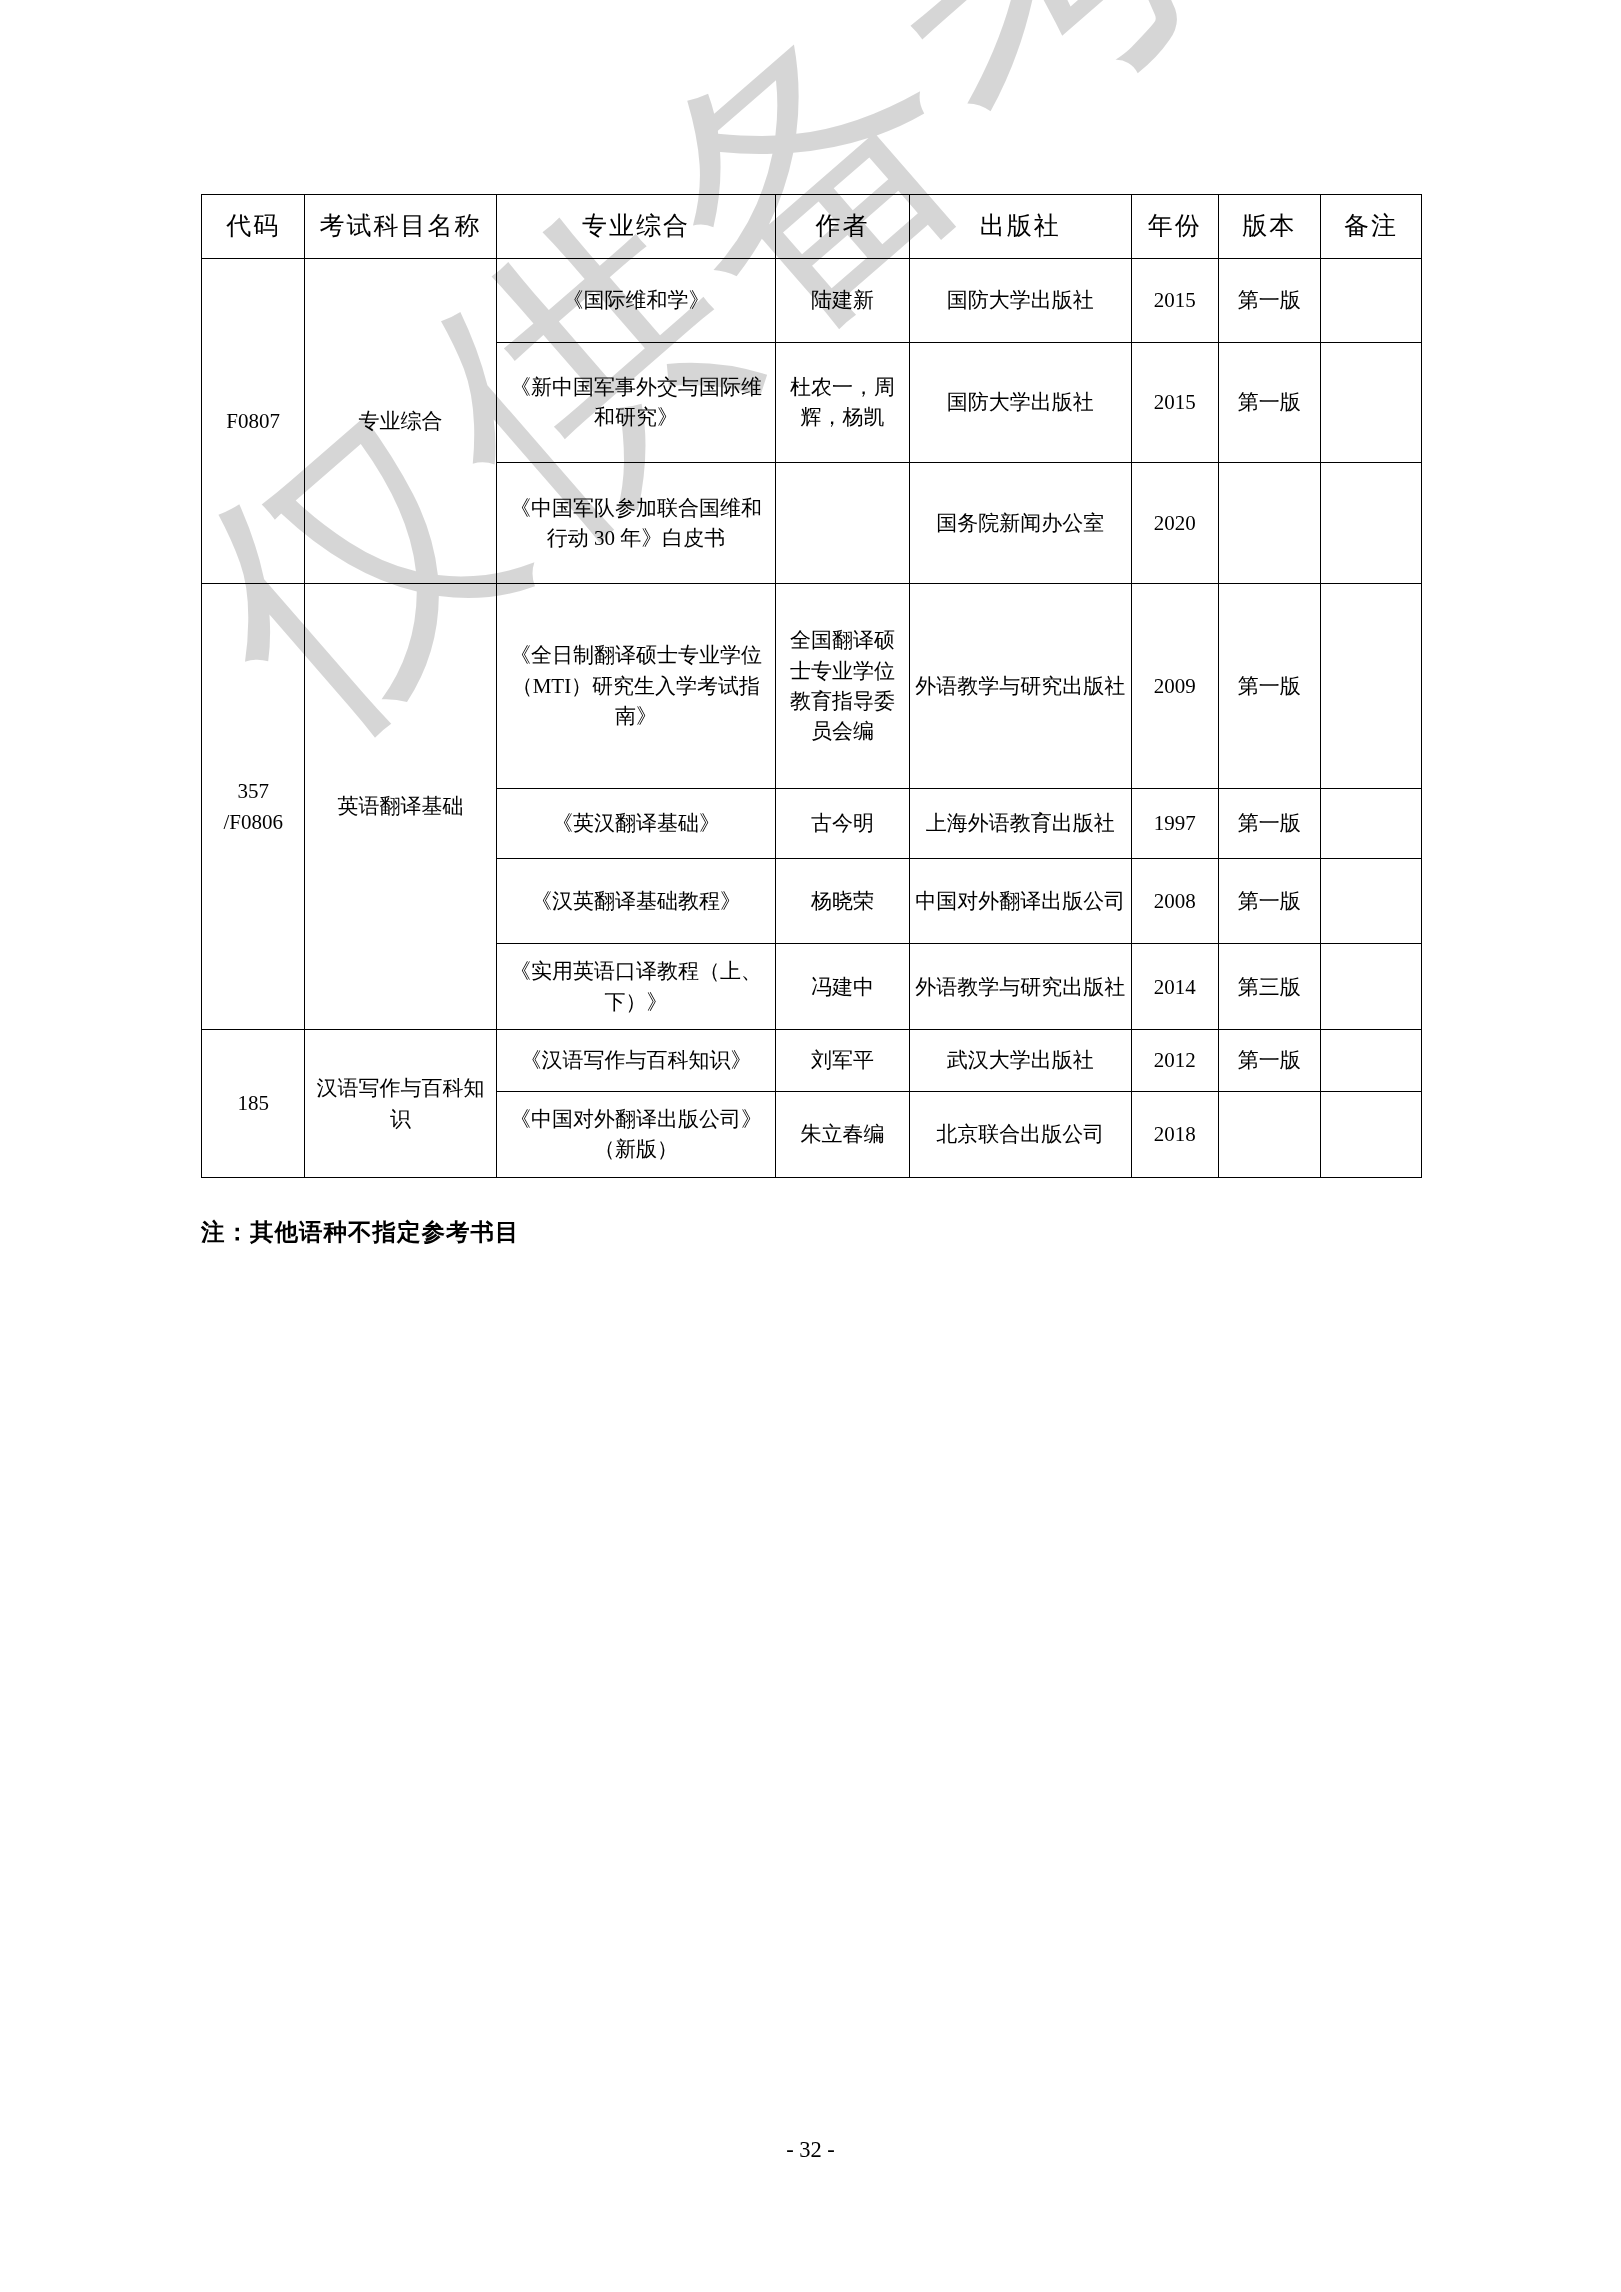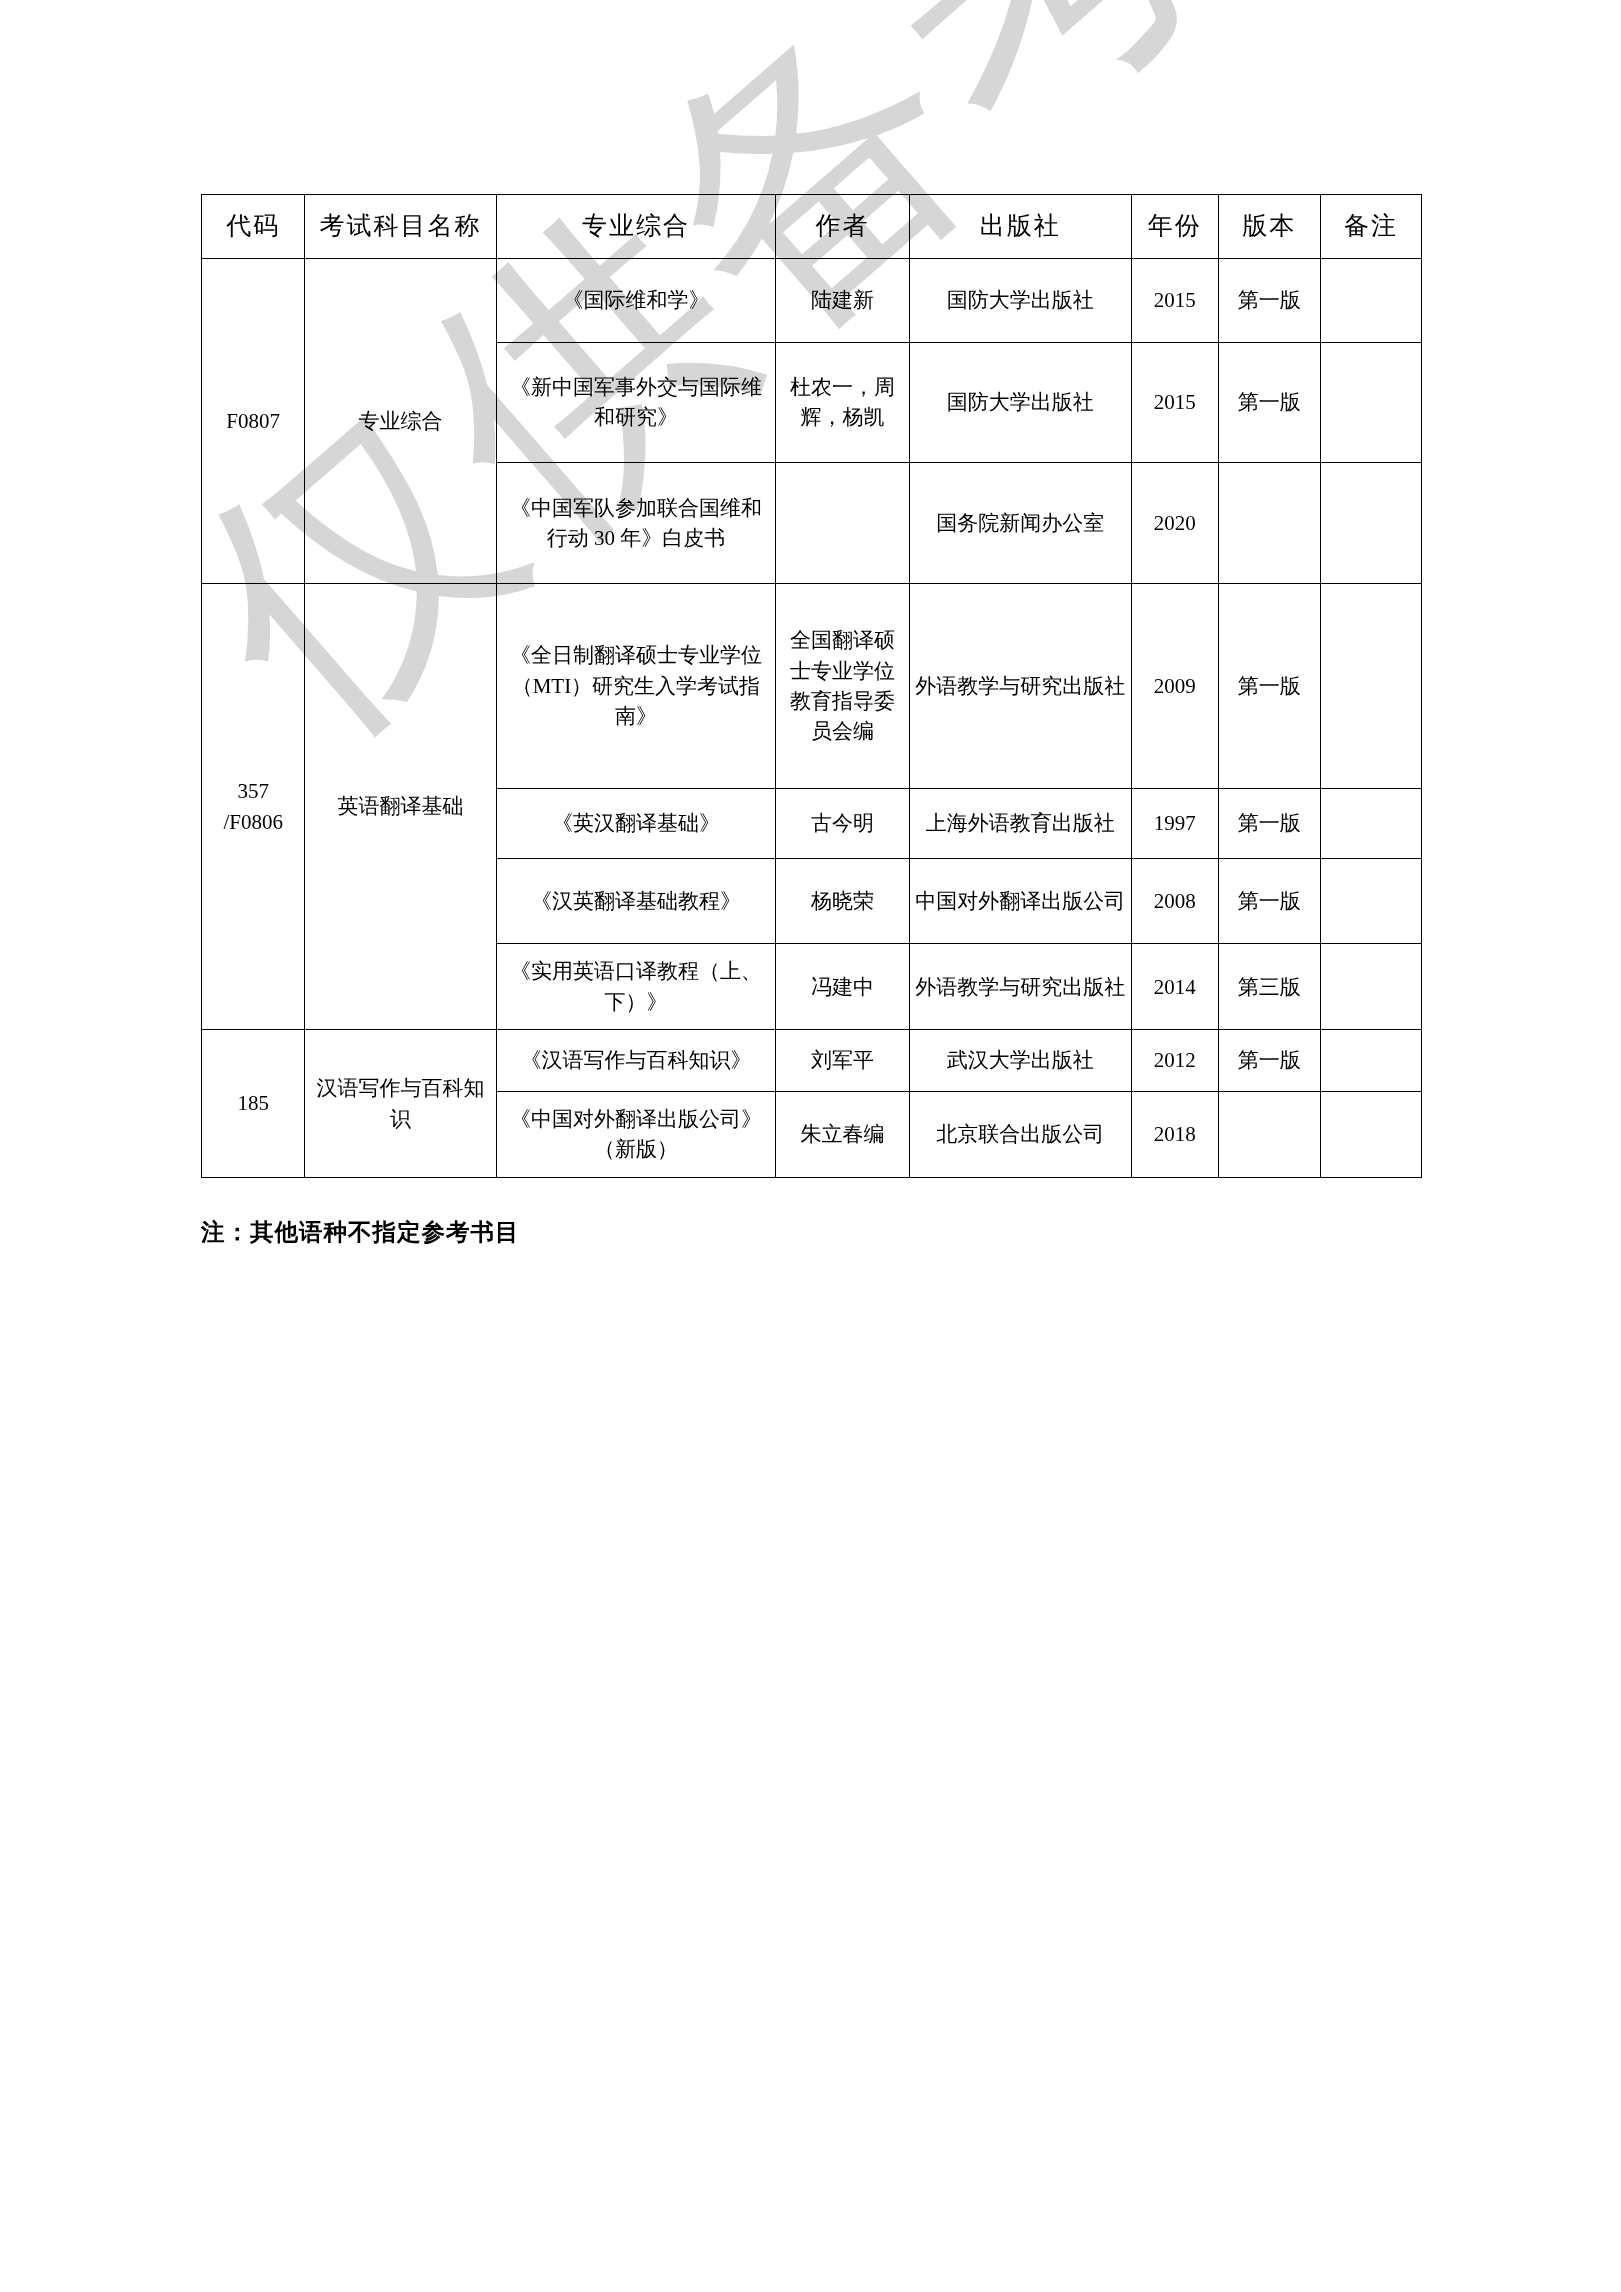--- a/index.html
+++ b/index.html
@@ -231,14 +231,15 @@
     </table>
   </div>
 
   <div class="note">注：其他语种不指定参考书目</div>
 
 
   <div class="watermark">
     <span>仅供备考报名使用</span>
   </div>
 
+  <div class="page-number">- 32 -</div>
 </div>
 
 
 </body></html>

